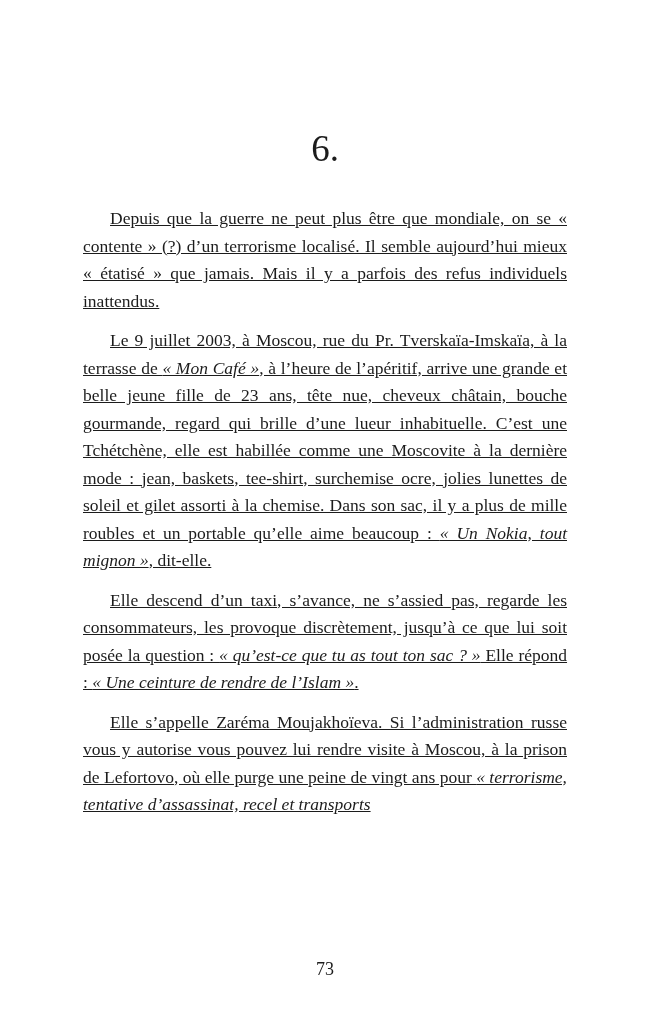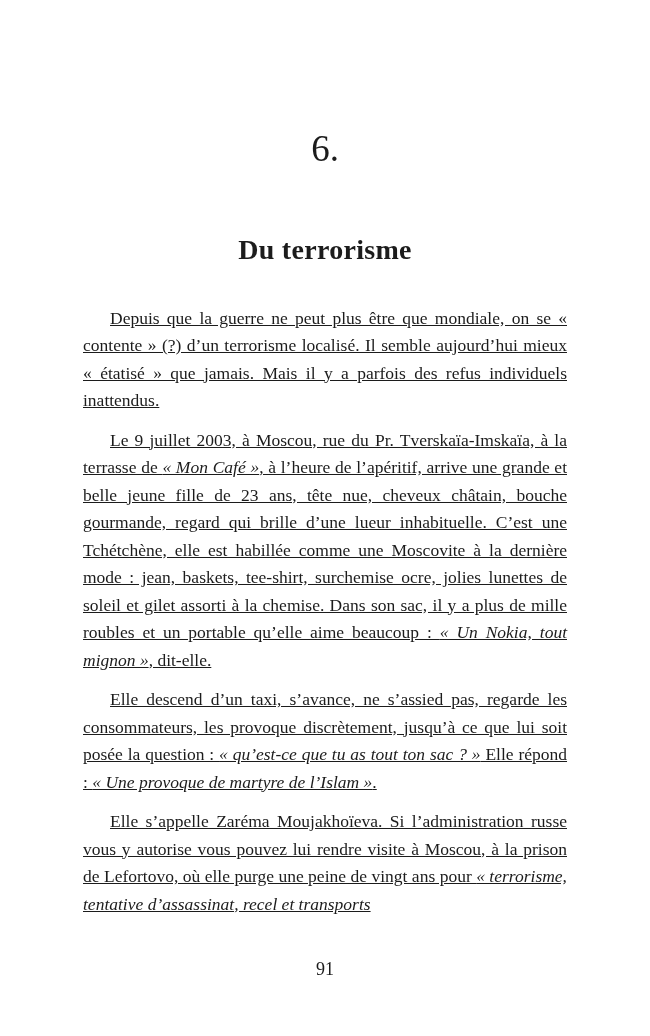--- a/index.html
+++ b/index.html
@@ -58,29 +58,28 @@
     line-height: 1;
   }
 </style>
 </head>
 <body>
 
 <div class="page">
 
   <div class="chapter-number">6.</div>
 
-  <h1 class="chapter-title">Du terrorisme</h1>
 
   <div class="body-text">
 
     <p><span>Depuis que la guerre ne peut plus être que mondiale, on se « contente » (?) d’un terrorisme localisé. Il semble aujourd’hui mieux « étatisé » que jamais. Mais il y a parfois des refus individuels inattendus.</span></p>
 
     <p><span>Le 9 juillet 2003, à Moscou, rue du Pr. Tverskaïa-Imskaïa, à la terrasse de </span><span class="it">« Mon Café »</span><span>, à l’heure de l’apéritif, arrive une grande et belle jeune fille de 23 ans, tête nue, cheveux châtain, bouche gourmande, regard qui brille d’une lueur inhabituelle. C’est une Tchétchène, elle est habillée comme une Moscovite à la dernière mode : jean, baskets, tee-shirt, surchemise ocre, jolies lunettes de soleil et gilet assorti à la chemise. Dans son sac, il y a plus de mille roubles et un portable qu’elle aime beaucoup : </span><span class="it">« Un Nokia, tout mignon »</span><span>, dit-elle.</span></p>
 
-    <p><span>Elle descend d’un taxi, s’avance, ne s’assied pas, regarde les consommateurs, les provoque discrètement, jusqu’à ce que lui soit posée la question : </span><span class="it">« qu’est-ce que tu as tout ton sac ? »</span><span> Elle répond : </span><span class="it">« Une provoque de martyre de l’Islam »</span><span>.</span></p>
+    <p><span>Elle descend d’un taxi, s’avance, ne s’assied pas, regarde les consommateurs, les provoque discrètement, jusqu’à ce que lui soit posée la question : </span><span class="it">« qu’est-ce que tu as tout ton sac ? »</span><span> Elle répond : </span><span class="it">« Une ceinture de rendre de l’Islam »</span><span>.</span></p>
 
     <p><span>Elle s’appelle Zaréma Moujakhoïeva. Si l’administration russe vous y autorise vous pouvez lui rendre visite à Moscou, à la prison de Lefortovo, où elle purge une peine de vingt ans pour </span><span class="it">« terrorisme, tentative d’assassinat, recel et transports</span></p>
 
   </div>
 
-  <div class="page-number">91</div>
+  <div class="page-number">73</div>
 
 </div>
 
 </body></html>

